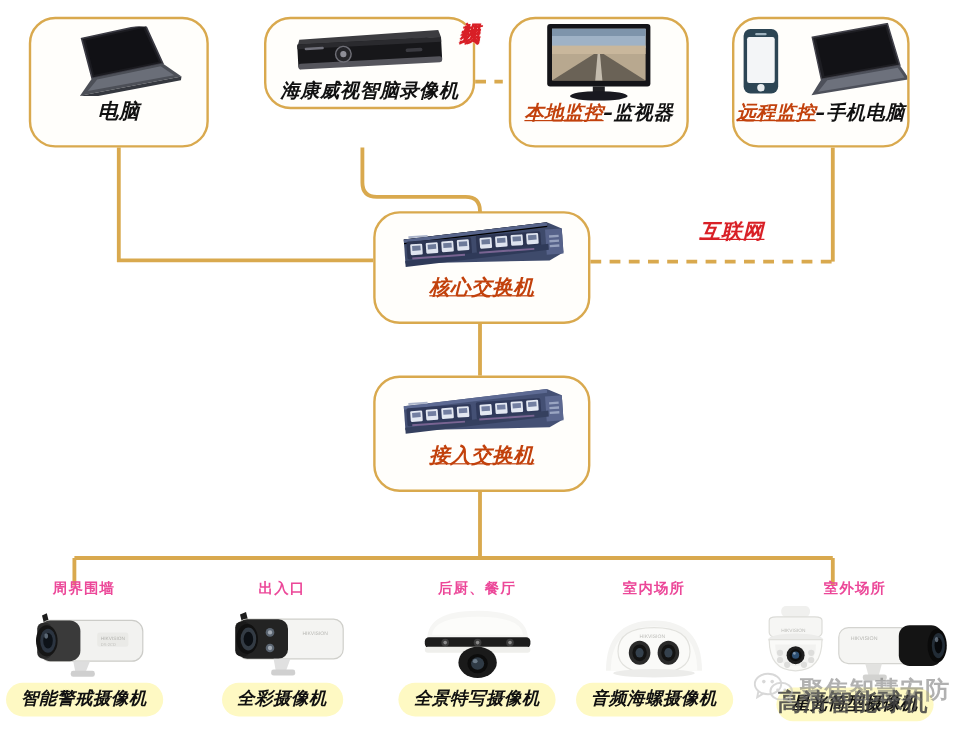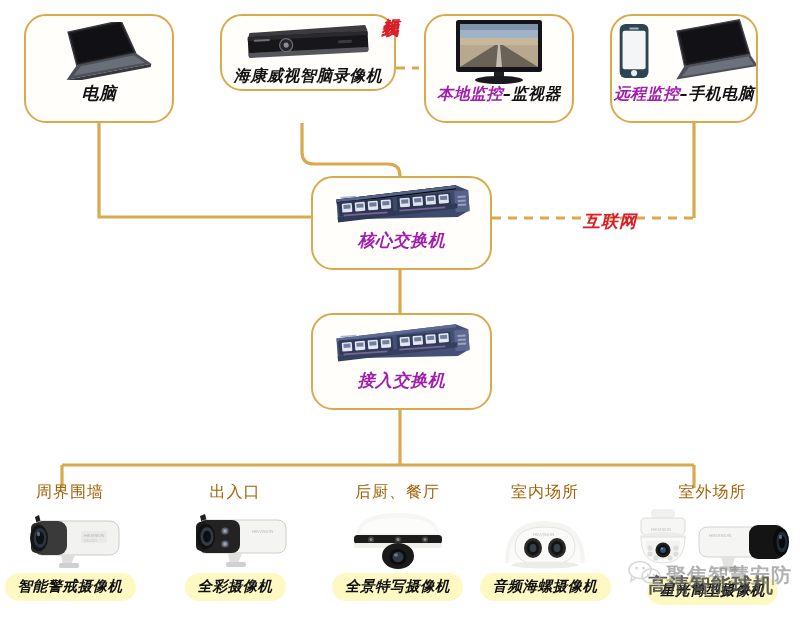--- a/index.html
+++ b/index.html
@@ -35,21 +35,21 @@
   }
   .boxlabel{
     font-weight:bold;
     font-style:italic;
     white-space:nowrap;
     letter-spacing:.5px;
     line-height:1;
     padding-bottom:19px;
   }
   .lbl-black{color:#111111;}
-  .lbl-orange{color:#a21caf;}
+  .lbl-orange{color:#c2410c;text-decoration:underline;}
 
   
   .redlabel{
     position:absolute;
     color:#d81f26;
     font-weight:bold;
     font-style:italic;
     letter-spacing:1px;
     text-shadow:0 0 1px #ffd9d9;
   }
@@ -58,21 +58,21 @@
     text-orientation:upright;
     line-height:1.05;
   }
 
   
   .camcol{
     position:absolute;
     display:flex;flex-direction:column;align-items:center;
   }
   .scene-title{
-    font-size:16px;font-weight:normal;color:#a16207;white-space:nowrap;
+    font-size:12px;font-weight:bold;color:#ec4899;white-space:nowrap;
     margin-bottom:4px;letter-spacing:1px;
   }
   .cam-art{display:flex;align-items:flex-end;justify-content:center;}
   .pill{
     margin-top:4px;
     background:#fef9c3;
     border-radius:14px;
     padding:4px 13px 5px 13px;
     font-size:14.5px;font-weight:bold;font-style:italic;color:#111;
     white-space:nowrap;letter-spacing:.5px;
@@ -195,21 +195,21 @@
         </g>
       </svg>
     </div>
     <div class="boxlabel" style="font-size:16px;">
       <span class="lbl-orange">远程监控</span><span class="lbl-black">–手机电脑</span>
     </div>
   </div>
 
   <div class="redlabel vert" style="left:381px;top:4px;font-size:17px;">视频线</div>
 
-  <div class="redlabel" style="left:583px;top:210px;font-size:17px;">互联网</div>
+  <div class="redlabel" style="left:583px;top:181px;font-size:17px;text-decoration:underline;">互联网</div>
 
   <div class="devbox" style="left:311px;top:176px;width:181px;height:94px;">
     <div class="art">
       <svg width="146" height="48" viewBox="0 0 146 48">
         <g transform="rotate(-4 73 24)">
           <path d="M8,14 L128,8 L140,14 L140,34 L128,40 L8,34 Z" fill="#3e4a6b"></path>
           <path d="M8,14 L128,8 L128,12 L8,18 Z" fill="#5a6party"></path>
           <path d="M8,14 L128,8 L128,11 L8,17 Z" fill="#57648a"></path>
           <rect x="10" y="16" width="54" height="15" rx="1.5" fill="#2c3552"></rect>
           <rect x="68" y="15" width="54" height="15" rx="1.5" fill="#2c3552"></rect>

